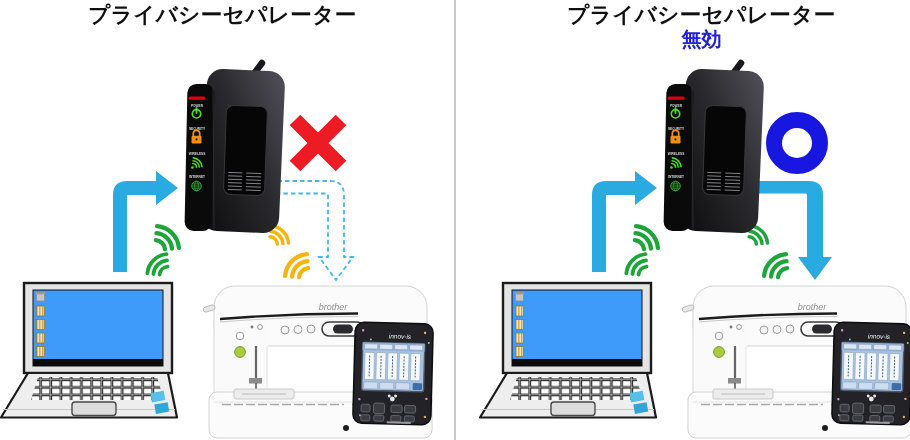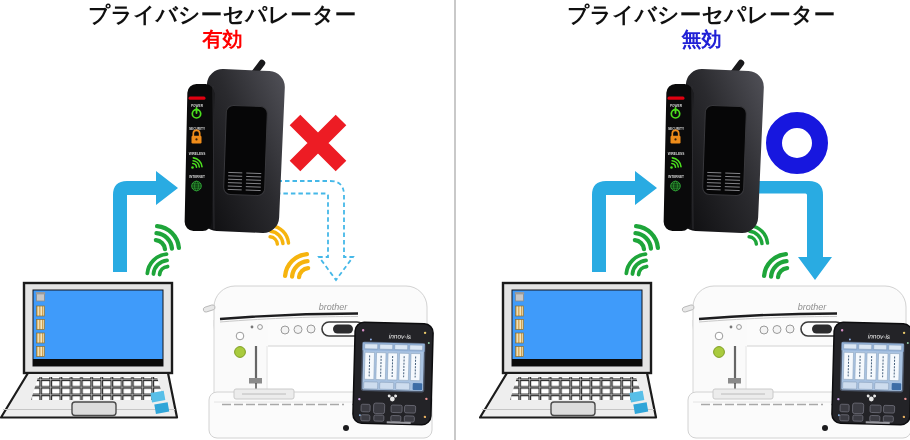--- a/index.html
+++ b/index.html
@@ -198,21 +198,20 @@
               <rect x="405.5" y="415.5" width="10" height="6" rx="1.5"></rect>
           </g>
           <path d="M388,422.5 H412" stroke="#9a9aa0" stroke-width="2"></path>
         </g>
       </g>
     </defs>
   </svg>
 
   <section class="panel mark-cross downlink-dashed" data-panel="0" style="--status-color: #ff0000; --mark-color: #ed1c24; --wifi-laptop: #1ea53a; --wifi-machine: #f6b40e;">
     <h2 class="panel-title">プライバシーセパレーター</h2>
-    <div class="panel-status">有効</div>
     <svg class="scene" viewBox="0 0 445 440">
       <use href="#uplink" class="uplink"></use>
       <path class="dl dl-dashed" d="M270,181 L330,181 Q344,181 344,195 L344,257 L353,257 L336,280 L319,257 L328,257 L328,195 Q328,193.5 326.5,193.5 L270,193.5 Z"></path>
       <path class="dl dl-solid" d="M270,181 L330,181 Q344,181 344,195 L344,257 L353,257 L336,280 L319,257 L328,257 L328,195 Q328,193.5 326.5,193.5 L270,193.5 Z"></path>
       <g>
         <use href="#wifi-fan" class="wifi-laptop" transform="translate(152,219)"></use>
         <use href="#wifi-fan" class="wifi-laptop" transform="translate(171,248) scale(-0.88,0.88)"></use>
       </g>
       <g>
         <use href="#wifi-fan" class="wifi-machine" transform="translate(267,220) scale(0.8)"></use>

